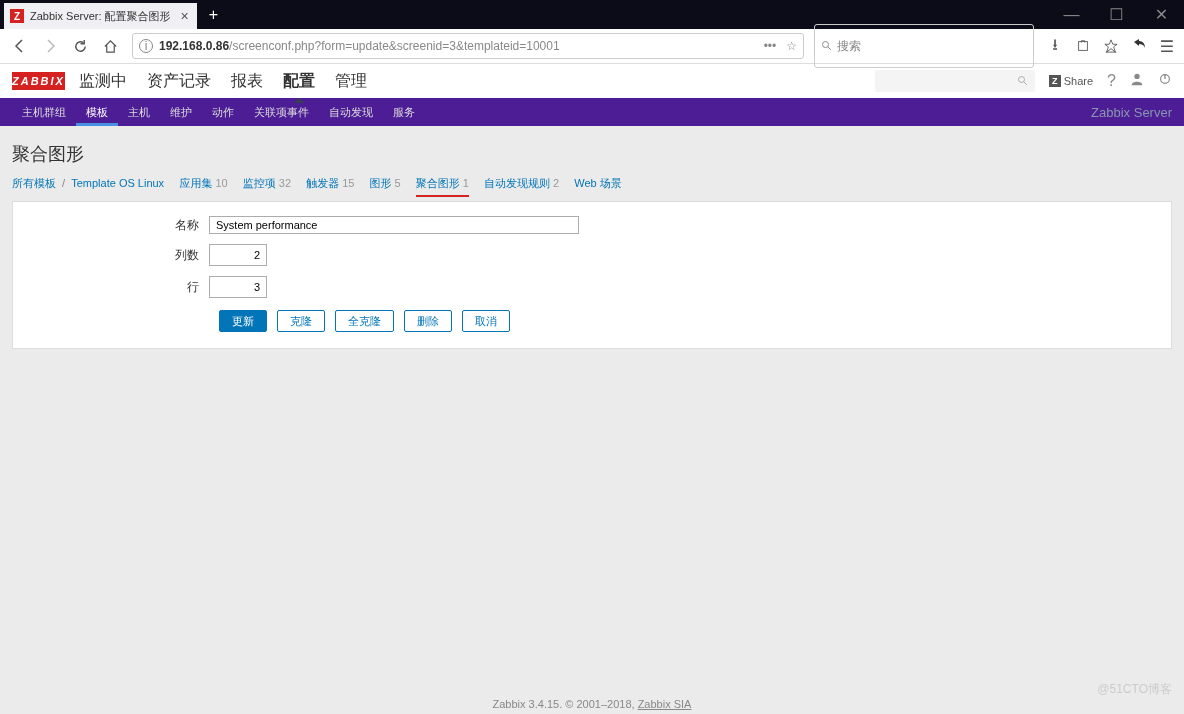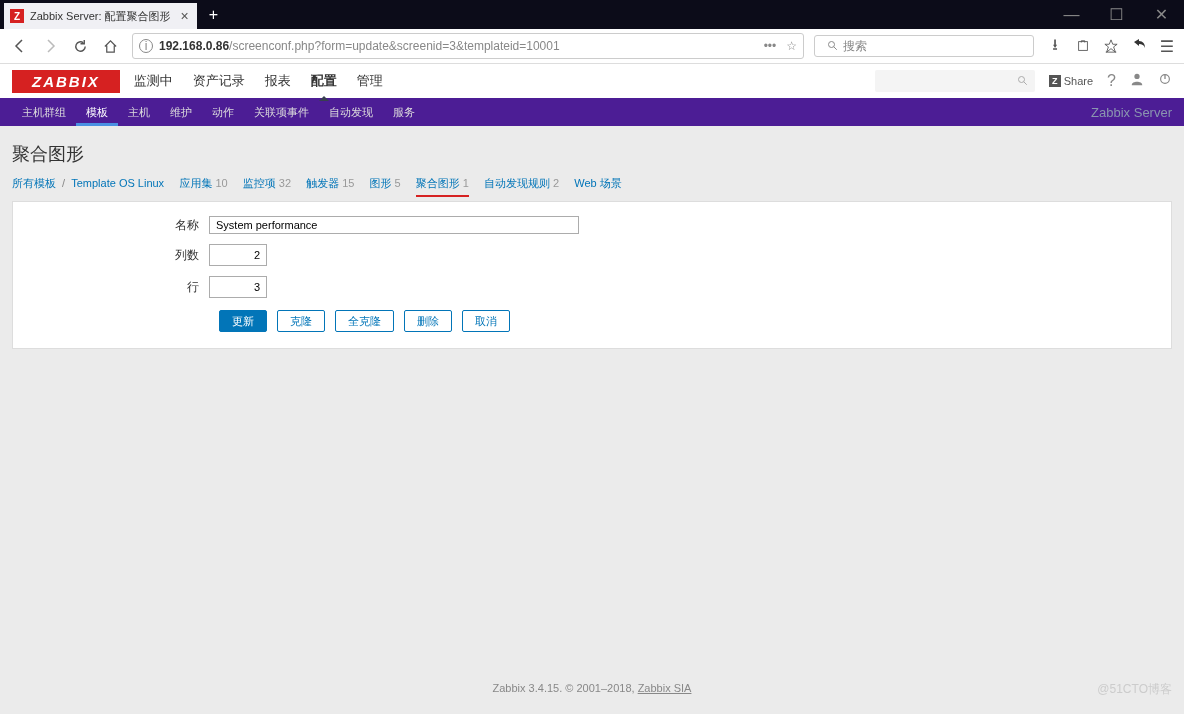--- a/index.html
+++ b/index.html
@@ -15,29 +15,29 @@
 .win-btn { width:45px; height:29px; display:flex; align-items:center; justify-content:center; color:#888; cursor:pointer; }
 
 .nav-bar { background:#fff; height:35px; display:flex; align-items:center; padding:0 8px; border-bottom:1px solid #ddd; gap:6px; }
 .nav-btn { width:24px; height:24px; display:flex; align-items:center; justify-content:center; color:#555; cursor:pointer; border-radius:3px; }
 .nav-btn.disabled { color:#bbb; }
 .url-bar { flex:1; height:26px; border:1px solid #ccc; border-radius:3px; display:flex; align-items:center; padding:0 6px; font-size:12px; color:#555; margin:0 4px; }
 .url-info-icon { color:#888; margin-right:6px; font-size:12px; border:1px solid #888; border-radius:50%; width:14px; height:14px; display:flex; align-items:center; justify-content:center; }
 .url-host { font-weight:bold; color:#333; }
 .url-path { color:#888; }
 .url-actions { margin-left:auto; display:flex; gap:10px; color:#888; }
-.search-bar { width:220px; height:22px; border:1px solid #ccc; border-radius:3px; display:flex; align-items:center; padding:0 12px; font-size:12px; color:#888; }
+.search-bar { width:220px; height:44px; border:1px solid #ccc; border-radius:3px; display:flex; align-items:center; padding:0 6px; font-size:12px; color:#888; }
 .search-bar svg { margin-right:4px; }
 .toolbar-icons { display:flex; gap:10px; color:#555; margin-left:6px; }
 .toolbar-icons > span { width:18px; display:flex; align-items:center; justify-content:center; cursor:pointer; }
 
 
 .zbx-header { background:#fff; height:34px; display:flex; align-items:center; padding:0 12px; }
-.zbx-logo { background:#d62121; color:#fff; font-weight:bold; font-size:15px; letter-spacing:2px; padding:3px 20px; font-style:italic; }
-.zbx-menu { display:flex; margin-left:14px; gap:20px; font-size:13px; color:#333; }
+.zbx-logo { background:#d62121; color:#fff; font-weight:bold; font-size:11px; letter-spacing:2px; padding:3px 0; font-style:italic; }
+.zbx-menu { display:flex; margin-left:14px; gap:20px; font-size:16px; color:#333; }
 .zbx-menu-item { cursor:pointer; position:relative; padding:10px 0; }
 .zbx-menu-item.active { font-weight:bold; }
 .zbx-menu-item.active::after { content:''; position:absolute; bottom:-1px; left:50%; transform:translateX(-50%); border:5px solid transparent; border-bottom-color:#383f50; }
 .zbx-right { margin-left:auto; display:flex; align-items:center; gap:14px; color:#888; }
 .zbx-search { width:160px; height:22px; background:#f4f4f4; border:none; border-radius:2px; }
 .zbx-share { font-size:11px; color:#555; display:flex; align-items:center; gap:3px; cursor:pointer; }
 .zbx-share-icon { background:#555; color:#fff; width:12px; height:12px; font-size:9px; display:flex; align-items:center; justify-content:center; font-weight:bold; }
 
 
 .zbx-subnav { background:#4c1d95; height:28px; display:flex; align-items:center; padding:0 12px; font-size:11px; color:#ddd; }
@@ -58,21 +58,21 @@
 
 .form-box { background:#fff; border:1px solid #ddd; padding:14px 10px 16px 10px; }
 .form-row { display:flex; align-items:center; margin-bottom:10px; }
 .form-label { width:186px; text-align:right; font-size:12px; color:#333; padding-right:10px; }
 .form-input-text { width:370px; height:18px; border:1px solid #acacac; font-size:11px; padding:0 6px; }
 .form-input-num { width:58px; height:22px; border:1px solid #acacac; font-size:11px; padding:0 6px; text-align:right; }
 .form-buttons { margin-left:196px; display:flex; gap:10px; margin-top:12px; }
 .btn { height:22px; padding:0 12px; font-size:11px; border:1px solid #0275b8; background:#fff; color:#0275b8; cursor:pointer; border-radius:2px; }
 .btn.primary { background:#0275b8; color:#fff; }
 
-.footer { position:absolute; bottom:20px; width:100%; text-align:center; font-size:11px; color:#888; }
+.footer { position:absolute; bottom:4px; width:100%; text-align:center; font-size:11px; color:#888; }
 .footer a { color:#888; }
 
 .watermark { position:absolute; bottom:16px; right:12px; color:#ccc; font-size:12px; }
 </style>
 </head>
 <body>
 
 <div class="browser-chrome">
   <div class="tab">
     <span class="tab-favicon">Z</span>

